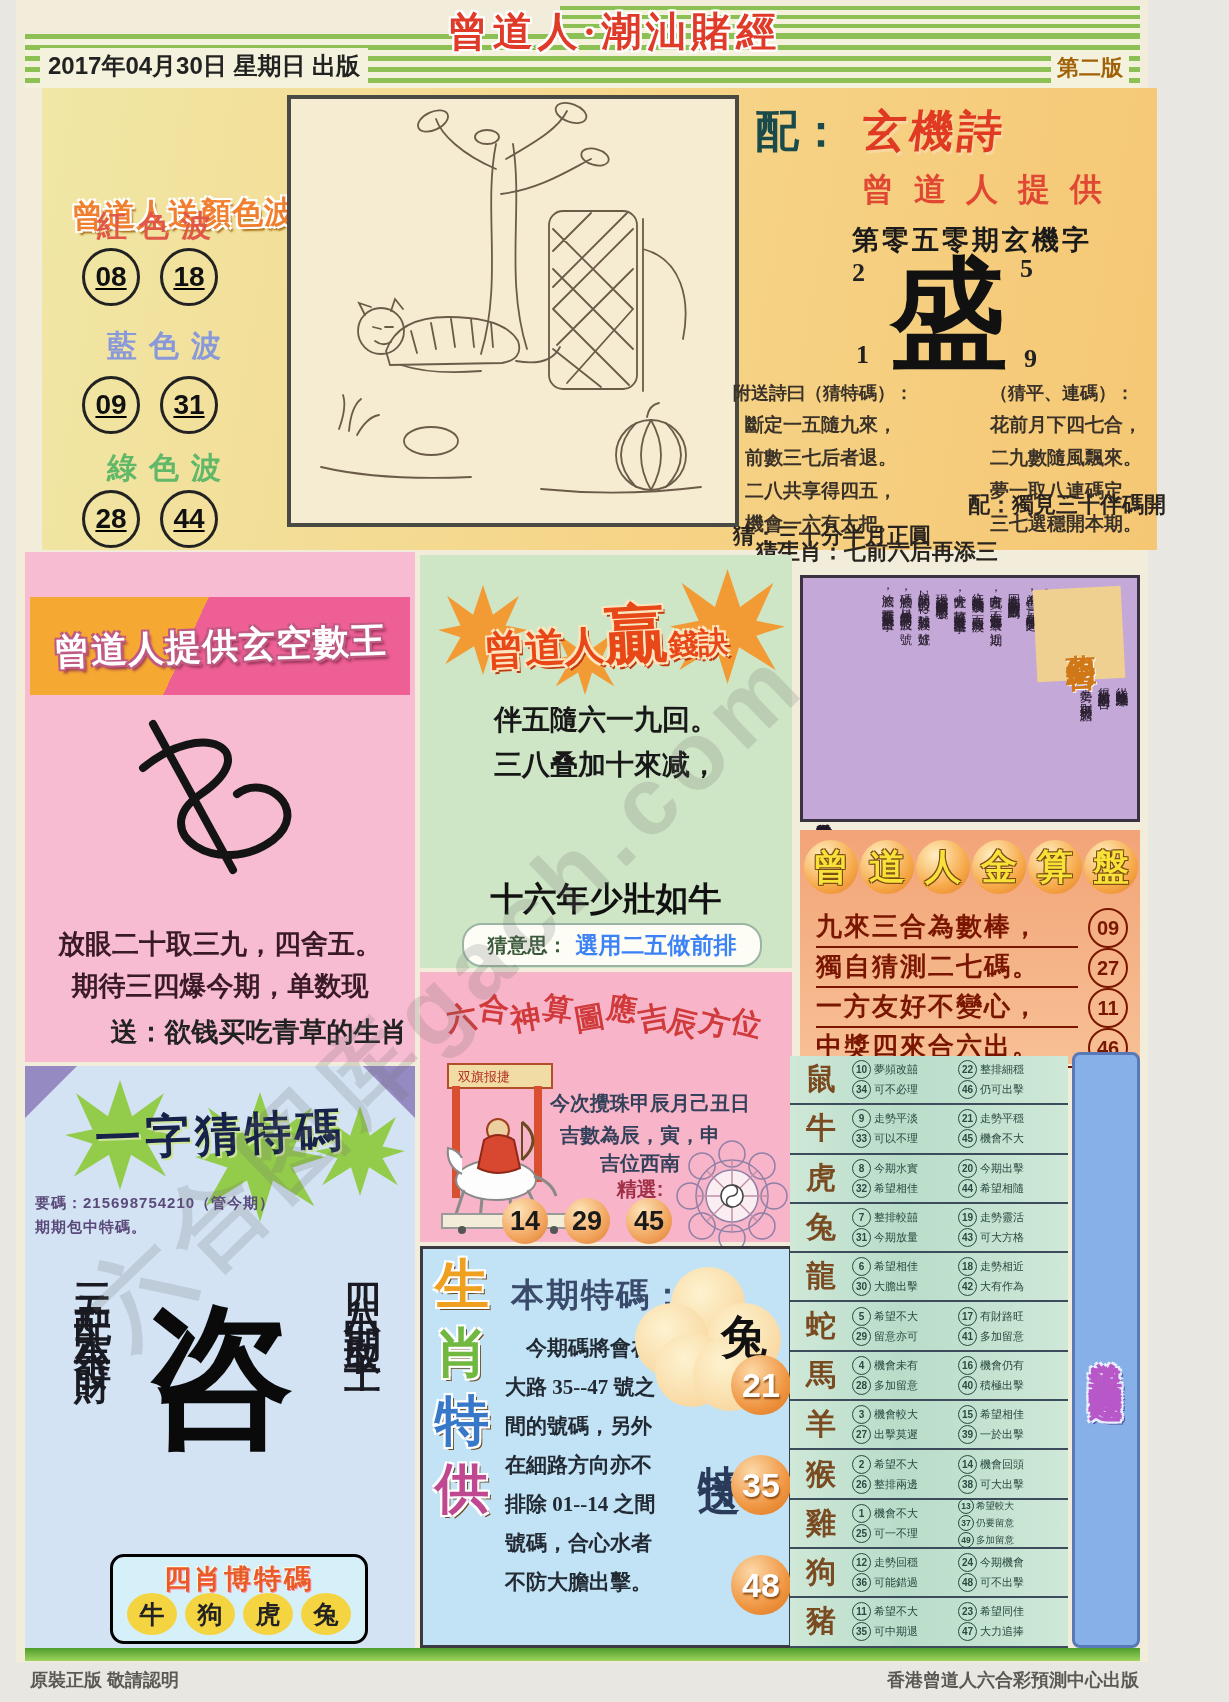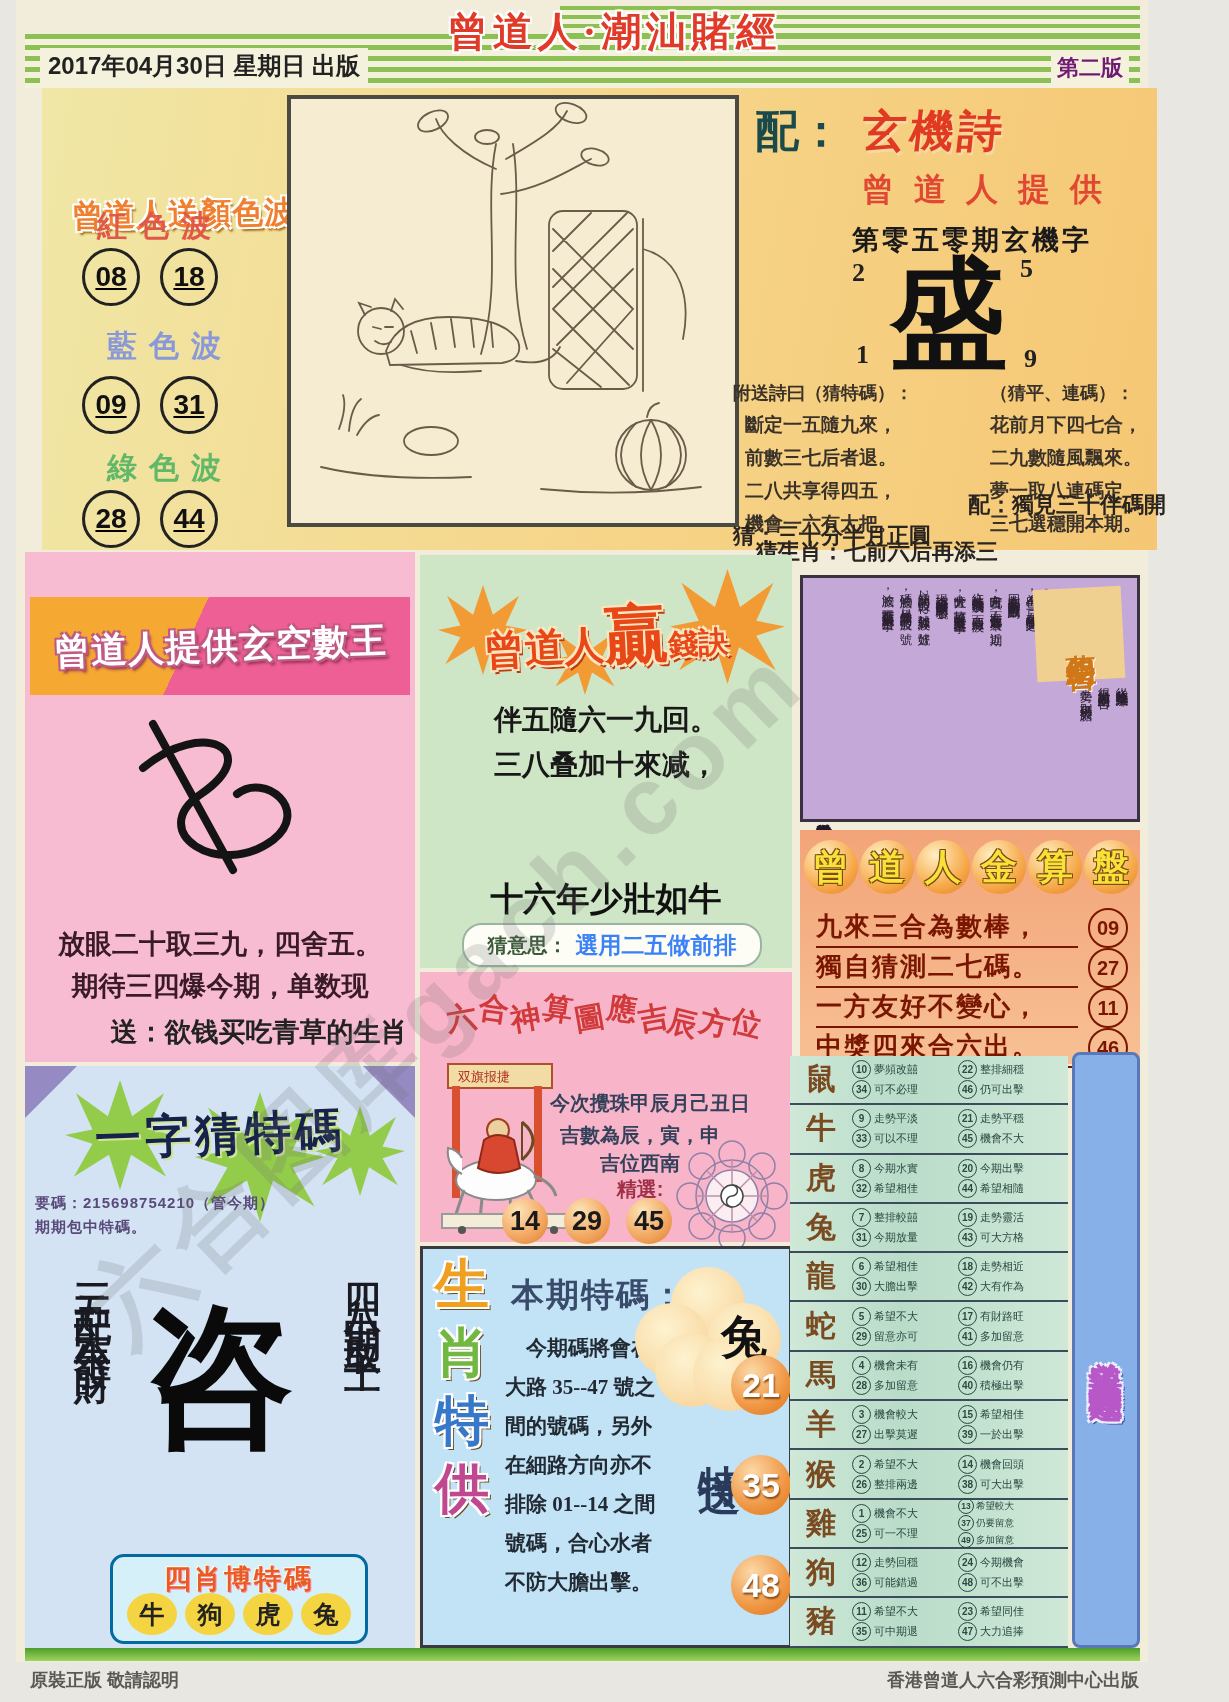--- a/index.html
+++ b/index.html
@@ -12,21 +12,21 @@
   
   .stripes{position:absolute;left:25px;top:34px;width:1115px;height:54px;
      background:repeating-linear-gradient(180deg,#8cc054 0 5px,#f4f2dc 5px 11px);}
   .stripes2{position:absolute;left:560px;top:6px;width:580px;height:28px;
      background:repeating-linear-gradient(180deg,#8cc054 0 4px,#f4f2dc 4px 9px);}
   .masthead{position:absolute;left:0;top:4px;width:1229px;text-align:center;
      font:bold 40px "Liberation Serif",serif;color:#e03a28;letter-spacing:5px;}
   .dateline{position:absolute;left:40px;top:48px;font:bold 24px "Liberation Sans",sans-serif;
      color:#222;background:#f4f2dc;padding:2px 8px;}
   .edition{position:absolute;right:100px;top:52px;font:bold 22px "Liberation Sans",sans-serif;
-     color:#701a75;background:#f4f2dc;padding:1px 6px;}
+     color:#a16207;background:#f4f2dc;padding:1px 6px;}
   
   .topblock{position:absolute;left:42px;top:88px;width:1115px;height:462px;
      background:linear-gradient(100deg,#f0e7a6 0%,#f6d488 55%,#f5c774 100%);}
   .wave-title{position:absolute;left:30px;top:105px;width:250px;
      font:bold 31px "Liberation Sans",sans-serif;color:#f08030;letter-spacing:1px;
      text-shadow:-2px -2px 0 #fff,2px -2px 0 #fff,-2px 2px 0 #fff,2px 2px 0 #fff,3px 4px 2px #a86a10;
      transform:rotate(-1deg);}
   .wave-label{font:bold 30px "Liberation Serif",serif;letter-spacing:12px;}
   .wave-label.red{color:#e05848}.wave-label.blue{color:#8898d8}.wave-label.green{color:#60b868}
   .numrow{display:flex;gap:20px;text-decoration:underline;}
@@ -115,21 +115,21 @@
   .gburst{position:absolute;background:#8cc838;opacity:.9;
      clip-path:polygon(50% 0%,61% 33%,90% 12%,75% 45%,100% 50%,75% 58%,92% 88%,60% 68%,50% 100%,40% 68%,8% 88%,25% 58%,0% 50%,25% 45%,10% 12%,39% 33%);}
   .oc-title{position:absolute;left:0;top:38px;width:390px;text-align:center;white-space:nowrap;
      font:bold 46px "Liberation Serif",serif;color:#16224a;letter-spacing:4px;transform:rotate(-2deg);
      text-shadow:2px 2px 0 #cfe49a;}
   .oc-code{font:bold 15px "Liberation Sans",sans-serif;color:#5a4a7a;letter-spacing:1px;}
   .vtext{writing-mode:vertical-rl;text-orientation:upright;font:bold 37px "Liberation Serif",serif;
      color:#1a1a22;letter-spacing:14px;}
   .oc-big{font:bold 150px "Liberation Serif",serif;color:#0a0a0a;line-height:1;}
   .fourbox{position:absolute;left:85px;top:488px;width:252px;height:84px;background:#d6f0fa;
-     border:3px solid #0369a1;border-radius:14px;}
+     border:3px solid #000000;border-radius:14px;}
   .fourbox .fb-title{position:absolute;left:0;top:4px;width:100%;text-align:center;
      font:bold 27px "Liberation Sans",sans-serif;color:#e85a28;letter-spacing:3px;
      text-shadow:-1px -1px 0 #ffd,1px 1px 0 #f8a;}
   .fb-animals{position:absolute;left:0;top:36px;width:100%;display:flex;justify-content:center;gap:8px;}
   .fb-animal{display:inline-flex;align-items:center;justify-content:center;width:50px;height:42px;
      background:#f5d442;border-radius:50%;font:bold 25px "Liberation Serif",serif;color:#222;}
   
   .specialpanel{position:absolute;left:420px;top:1246px;width:372px;height:402px;background:#c2e2f6;
      border:3px solid #3a3a40;box-sizing:border-box;}
   .sp-side{position:absolute;left:8px;top:8px;width:62px;display:flex;flex-direction:column;gap:14px;align-items:center;}

